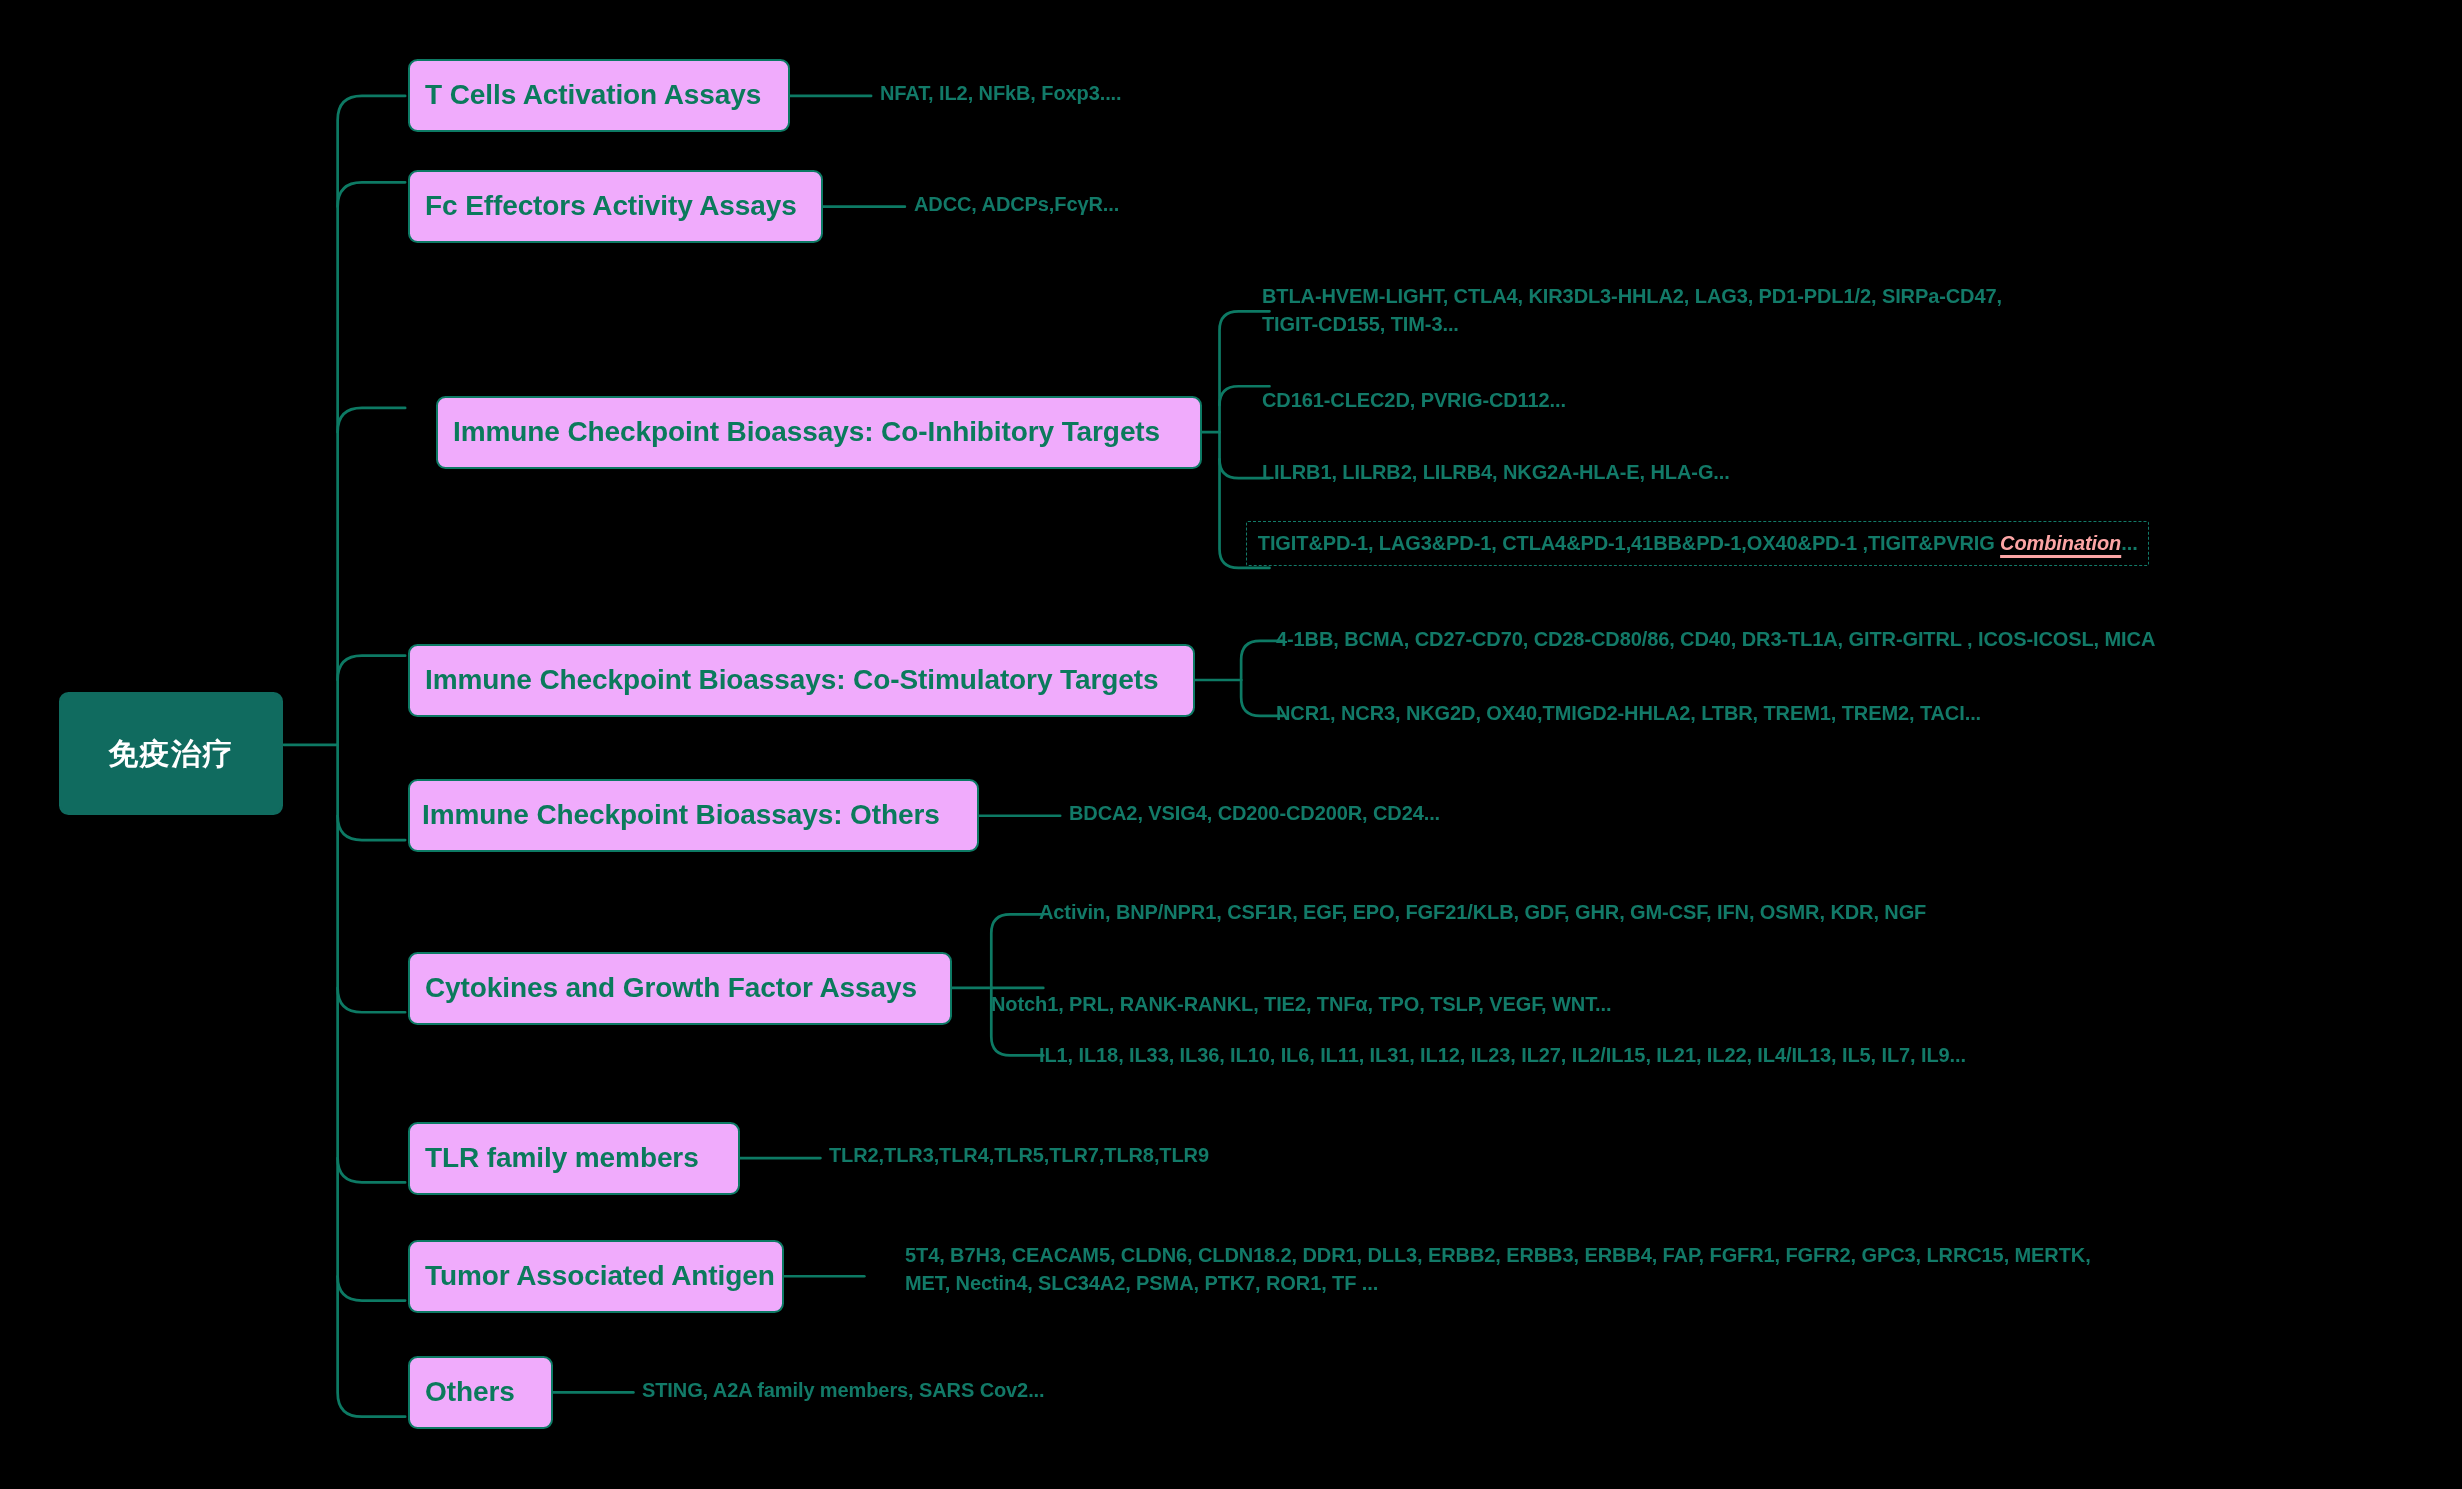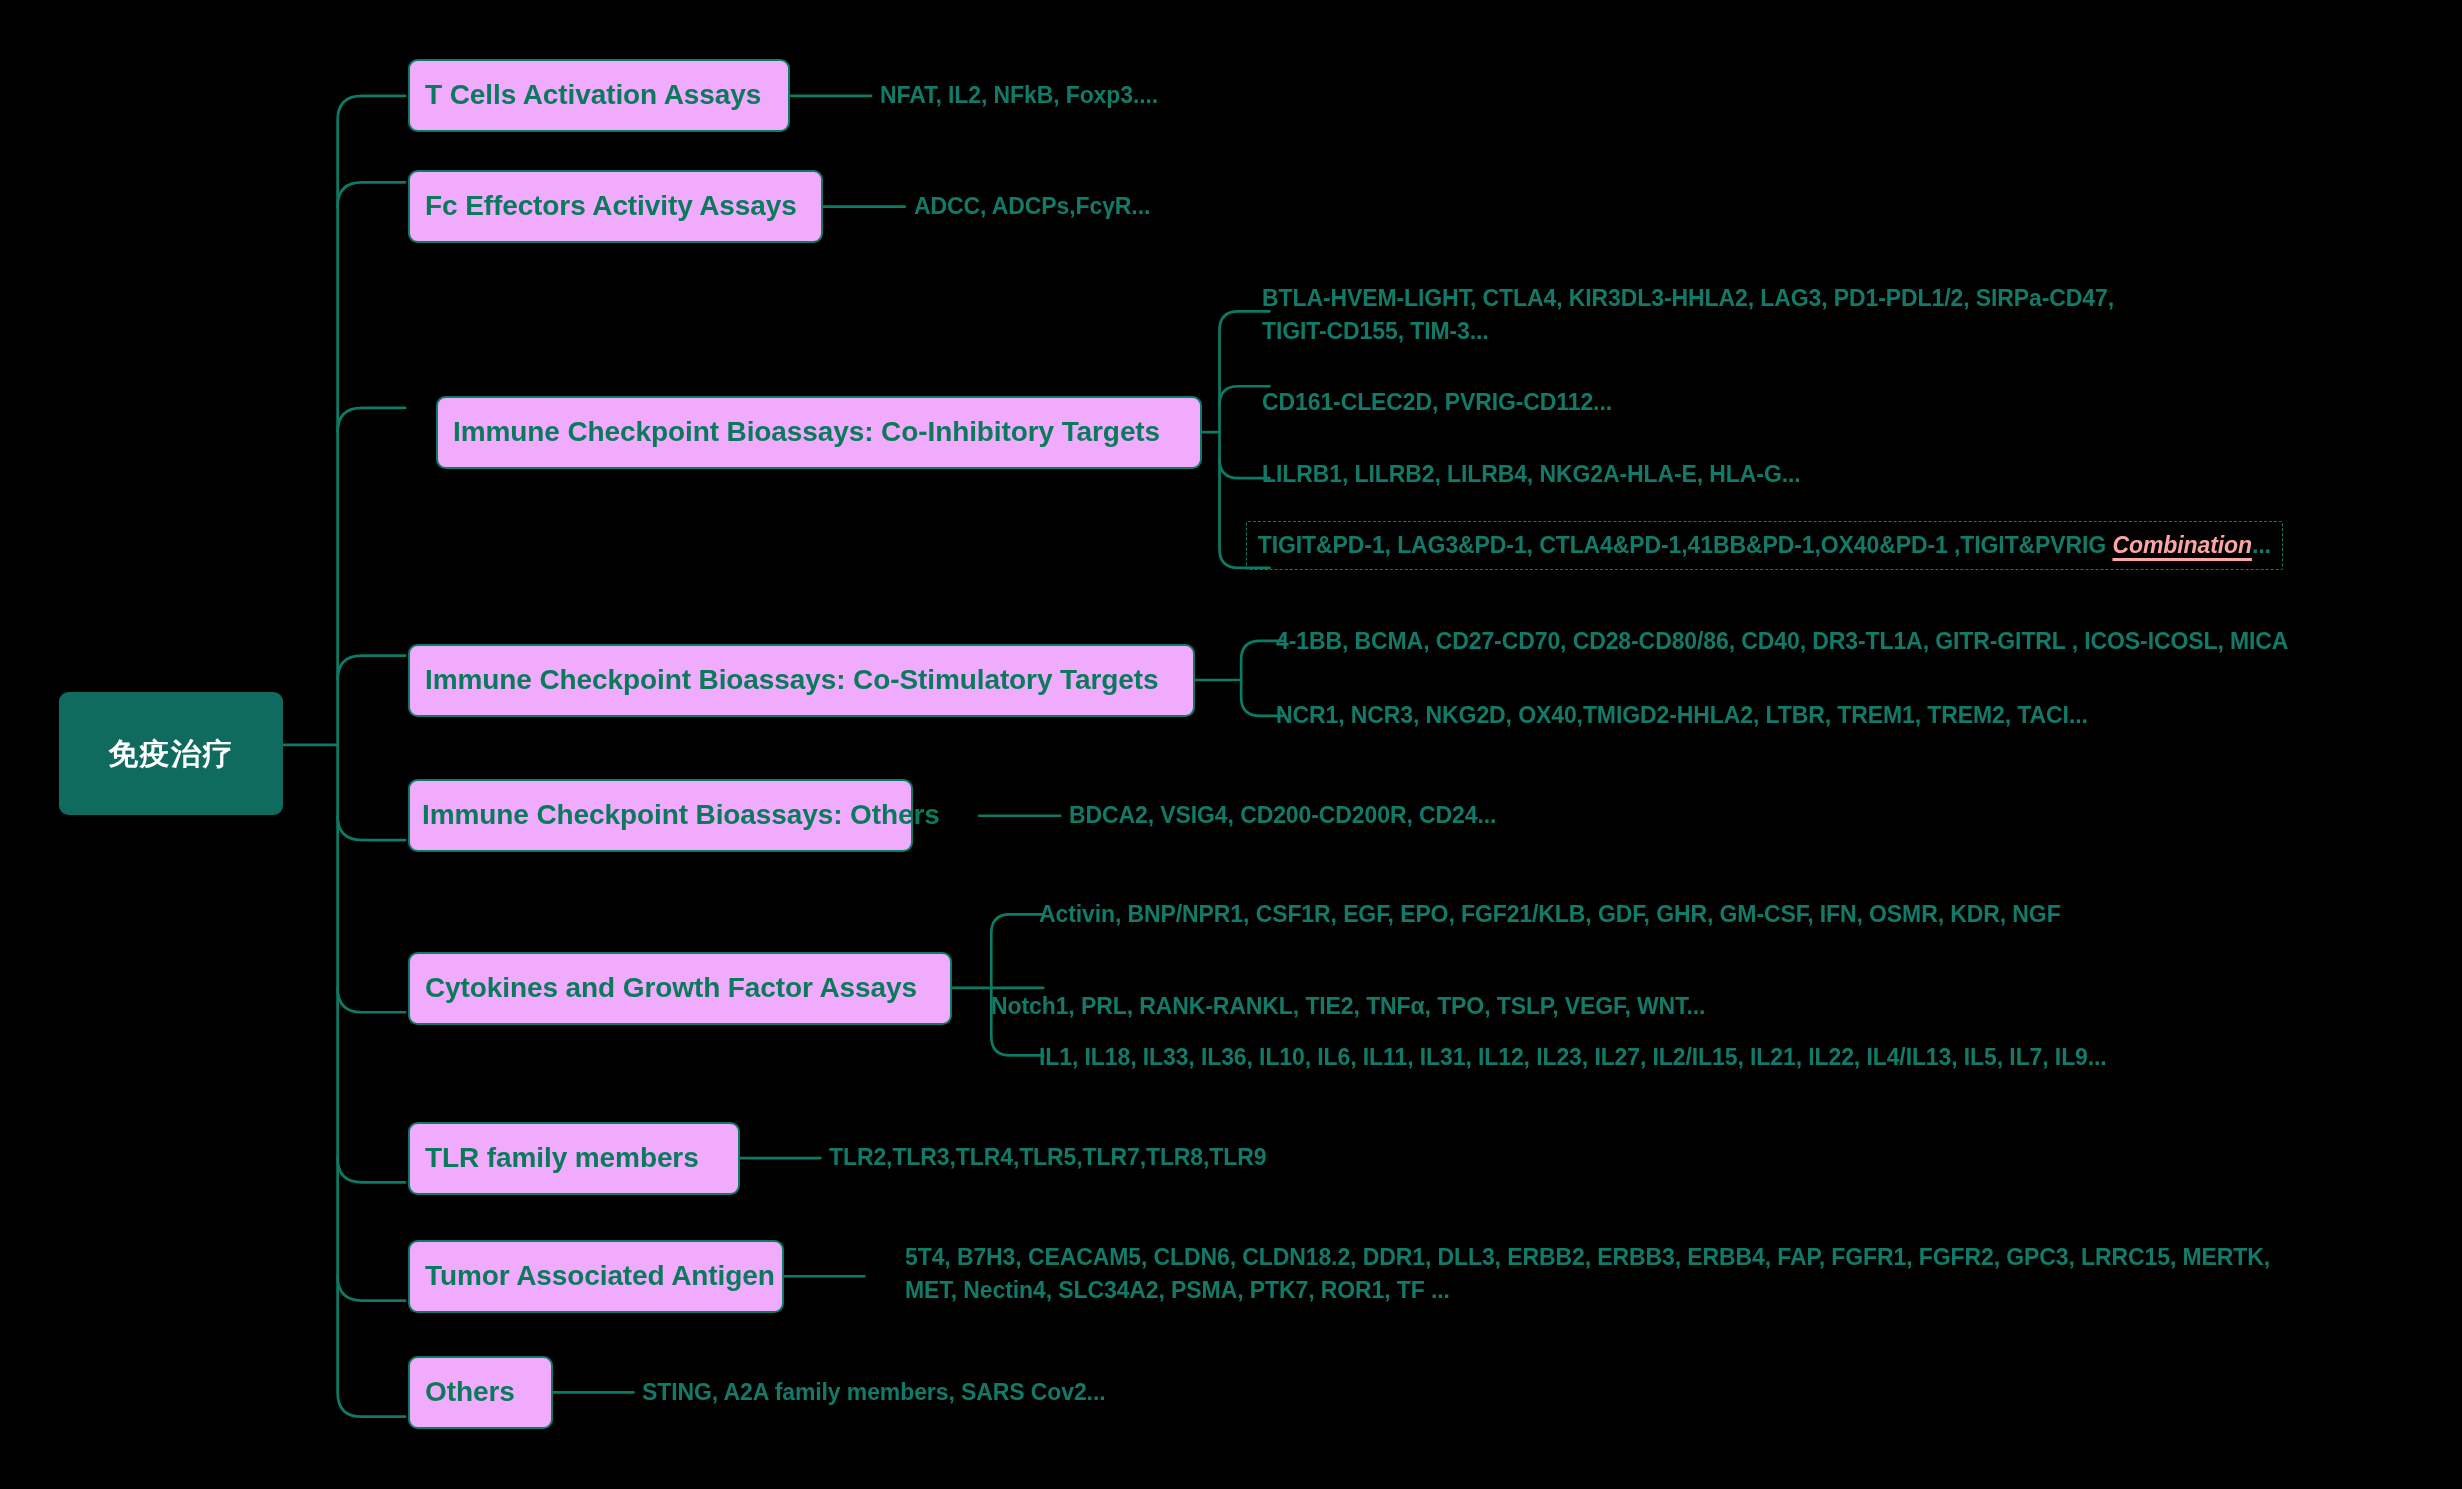--- a/index.html
+++ b/index.html
@@ -49,21 +49,21 @@
     font-size: 30px;
     font-weight: 700;
     letter-spacing: 1.4px;
     border-radius: 9.5px;
     justify-content: center;
     padding: 0 16px;
   }
   .leaf {
     position: absolute;
     color: #127a68;
-    font-size: 23px;
+    font-size: 20px;
     font-weight: 600;
     line-height: 1.42;
     white-space: pre-line;
     letter-spacing: -0.1px;
   }
   .leaf.boxed {
     box-sizing: border-box;
     border: 1.4px dashed #127a68;
     border-radius: 2px;
     padding: 6.8px 10.8px 8px 10.8px;
@@ -142,21 +142,21 @@
   </div>
 
   <div class="node" style="left:420px; top:396px; width:766px; height:73px;margin-left:16px;">
     <span>Immune Checkpoint Bioassays: Co-Inhibitory Targets</span>
   </div>
 
   <div class="node" style="left:408px; top:644px; width:787px; height:73px;">
     <span>Immune Checkpoint Bioassays: Co-Stimulatory Targets</span>
   </div>
 
-  <div class="node" style="left:408px; top:779px; width:505px; height:73px;padding-left:12px;">
+  <div class="node" style="left:408px; top:779px; width:571px; height:73px;padding-left:12px;">
     <span>Immune Checkpoint Bioassays: Others</span>
   </div>
 
   <div class="node" style="left:408px; top:952px; width:544px; height:73px;">
     <span>Cytokines and Growth Factor Assays</span>
   </div>
 
   <div class="node" style="left:408px; top:1122px; width:332px; height:73px;">
     <span>TLR family members</span>
   </div>

